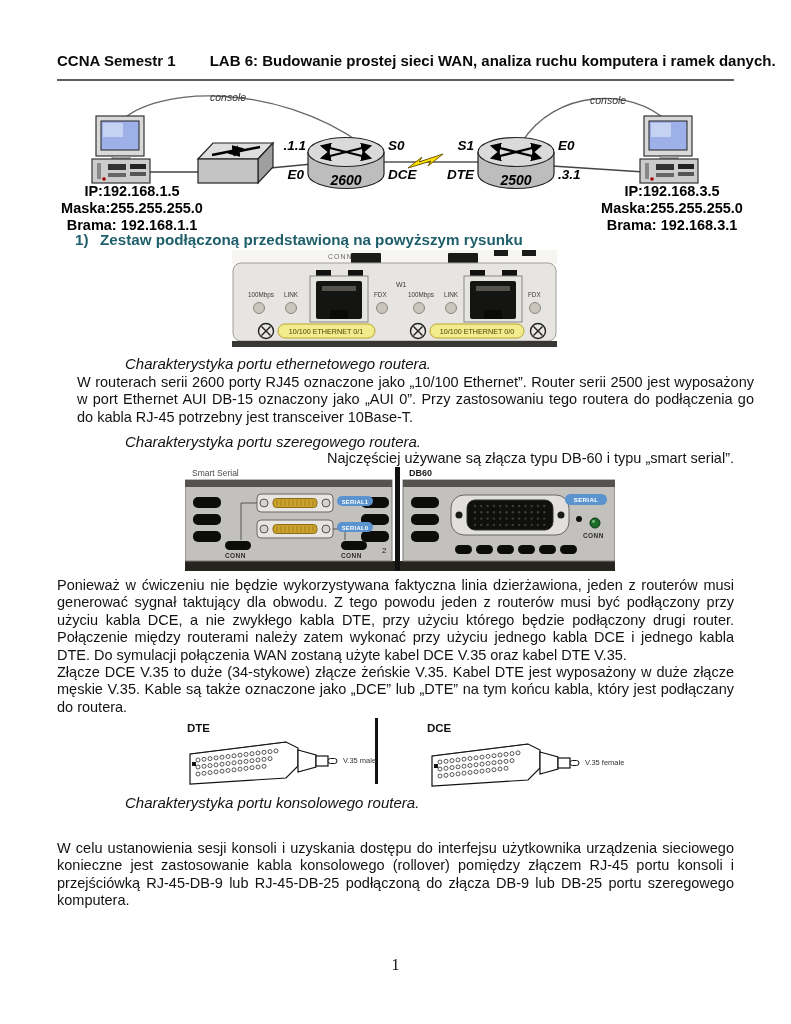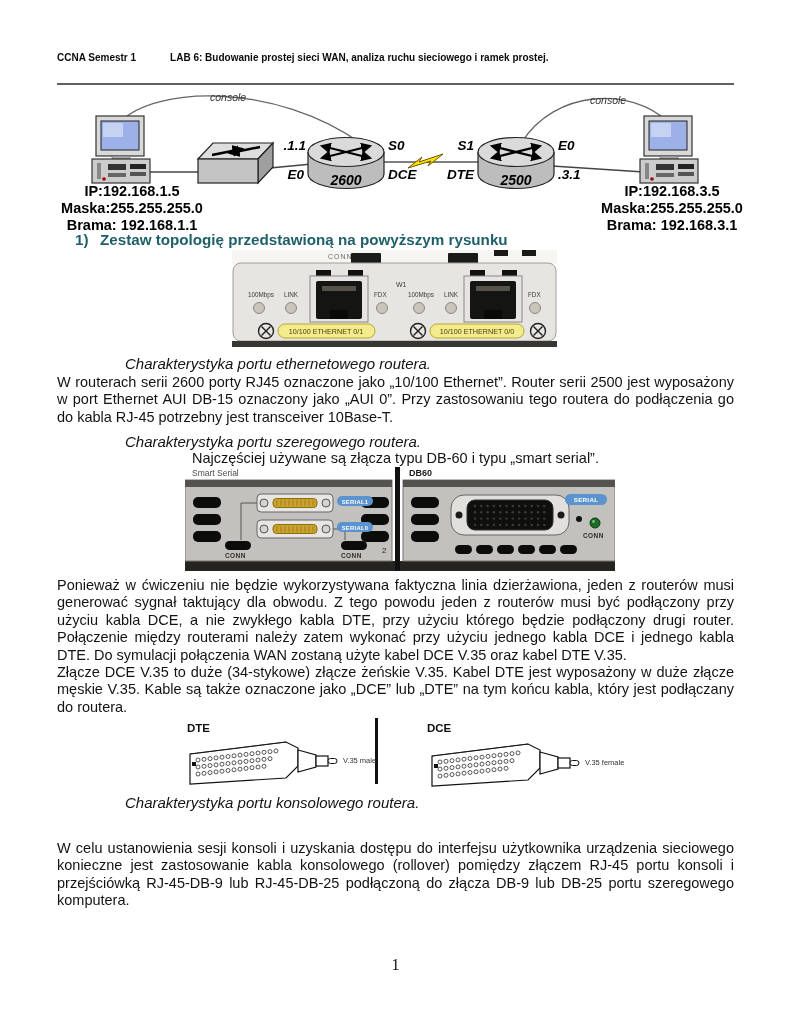--- a/index.html
+++ b/index.html
@@ -4,42 +4,42 @@
 <style>
   html,body { margin:0; padding:0; background:#ffffff; }
   .page {
     position:relative; width:791px; height:1024px; background:#ffffff;
     font-family:"Liberation Sans", sans-serif; color:#131313; overflow:hidden;
   }
   .abs { position:absolute; }
 
   .doc-header {
     left:57px; top:52px; width:677px;
-    font-weight:bold; font-size:10px; color:#0a0a0a;
-    border-bottom:2px solid #5f5f5f; padding-bottom:20px;
+    font-weight:bold; font-size:15px; color:#0a0a0a;
+    border-bottom:2px solid #5f5f5f; padding-bottom:10px;
     display:flex; white-space:nowrap;
   }
   .doc-header .course { margin-right:34px; }
 
   .task-line {
     left:75px; top:231px; width:660px;
     color:#1e5f6a; font-weight:bold; font-size:15.2px;
     display:flex;
   }
   .task-line .num { width:25px; }
 
   .heading-italic {
     left:57px; width:677px; font-style:italic; font-size:15px;
     padding-left:68px; color:#131313;
   }
   .body-text {
     left:57px; width:677px; font-size:14.5px; line-height:17.4px;
     text-align:justify; color:#131313;
   }
-  .body-text.noj { text-align:center; }
+  .body-text.noj { text-align:right; }
 
   .page-num {
     left:0; top:956px; width:791px; text-align:center;
     font-family:"Liberation Serif", serif; font-size:16px; color:#111;
   }
 
   
   text { font-family:"Liberation Sans", sans-serif; }
   .console-lab { font-style:italic; font-size:10.5px; fill:#333; }
   .rlabel { font-weight:bold; font-style:italic; font-size:13.5px; fill:#000; }
@@ -60,21 +60,21 @@
   .cab-lab { font-size:11.5px; font-weight:bold; fill:#111; }
   .cab-v35 { font-size:7.5px; fill:#333; }
 </style>
 </head>
 <body>
 
 <div class="page">
 
   <div class="abs doc-header">
     <span class="course">CCNA Semestr 1</span>
-    <span>LAB 6: Budowanie prostej sieci WAN, analiza ruchu sieciowego i ramek prostej.</span>
+    <span>LAB 6: Budowanie prostej sieci WAN, analiza ruchu komputera i ramek danych.</span>
   </div>
 
   <svg class="abs" style="left:50px;top:84px;" width="695" height="152" viewBox="0 0 695 152">
     <defs>
       <marker id="ah" viewBox="0 0 10 10" refX="8" refY="5" markerWidth="5" markerHeight="5" orient="auto-start-reverse">
         <path d="M0,0 L10,5 L0,10 Z" fill="#000"></path>
       </marker>
     </defs>
 
     <path d="M70,38 C105,2 225,-2 312,60" fill="none" stroke="#666" stroke-width="1.3"></path>
@@ -163,21 +163,21 @@
     </g>
     <g>
       <text x="622" y="112" class="hostinfo">IP:192.168.3.5</text>
       <text x="622" y="129" class="hostinfo">Maska:255.255.255.0</text>
       <text x="622" y="146" class="hostinfo">Brama: 192.168.3.1</text>
     </g>
   </svg>
 
   <div class="abs task-line">
     <span class="num">1)</span>
-    <span>Zestaw topologię przedstawioną na powyższym rysunku</span>
+    <span>Zestaw podłączoną przedstawioną na powyższym rysunku</span>
   </div>
 
   <svg class="abs" style="left:232px;top:250px;" width="325" height="97" viewBox="0 0 325 97">
     <rect x="0" y="0" width="325" height="14" fill="#f6f5f2"></rect>
     <text x="96" y="9" class="eth-conn">CONN</text>
     <rect x="119" y="3" width="30" height="11" rx="1" fill="#1a1a18"></rect>
     <rect x="216" y="3" width="30" height="11" rx="1" fill="#1a1a18"></rect>
     <rect x="262" y="0" width="14" height="6" fill="#1a1a18"></rect>
     <rect x="290" y="0" width="14" height="6" fill="#1a1a18"></rect>
 
@@ -227,21 +227,21 @@
       <line x1="190.5" y1="76.5" x2="181.5" y2="85.5" stroke="#222" stroke-width="1.4"></line>
       <rect x="198" y="74" width="94" height="14" rx="7" fill="#f3ec8e" stroke="#b8a62a"></rect>
       <text x="245" y="84" class="eth-ylab">10/100 ETHERNET 0/0</text>
       <circle cx="306" cy="81" r="7.5" fill="#e8e6e2" stroke="#222" stroke-width="1.4"></circle>
       <line x1="301.5" y1="76.5" x2="310.5" y2="85.5" stroke="#222" stroke-width="1.4"></line>
       <line x1="310.5" y1="76.5" x2="301.5" y2="85.5" stroke="#222" stroke-width="1.4"></line>
     </g>
   </svg>
 
   <div class="abs heading-italic" style="top:355px;">Charakterystyka portu ethernetowego routera.</div>
-  <div class="abs body-text" style="top:374px;">W routerach serii 2600 porty RJ45 oznaczone jako „10/100 Ethernet”. Router serii 2500 jest wyposażony w port Ethernet AUI DB-15 oznaczony jako „AUI 0”. Przy zastosowaniu tego routera do podłączenia go do kabla RJ-45 potrzebny jest transceiver 10Base-T.</div>
+  <div class="abs body-text" style="top:374px;margin-left:20px;">W routerach serii 2600 porty RJ45 oznaczone jako „10/100 Ethernet”. Router serii 2500 jest wyposażony w port Ethernet AUI DB-15 oznaczony jako „AUI 0”. Przy zastosowaniu tego routera do podłączenia go do kabla RJ-45 potrzebny jest transceiver 10Base-T.</div>
 
   <div class="abs heading-italic" style="top:433px;">Charakterystyka portu szeregowego routera.</div>
   <div class="abs body-text noj" style="top:450px;">Najczęściej używane są złącza typu DB-60 i typu „smart serial”.</div>
 
   <svg class="abs" style="left:185px;top:467px;" width="430" height="104" viewBox="0 0 430 104">
     <text x="7" y="9" class="ser-plab">Smart Serial</text>
     <text x="224" y="9" class="ser-db60">DB60</text>
 
     <rect x="0" y="94" width="430" height="10" fill="#26241f"></rect>
     <rect x="210" y="0" width="5" height="104" fill="#111111"></rect>

